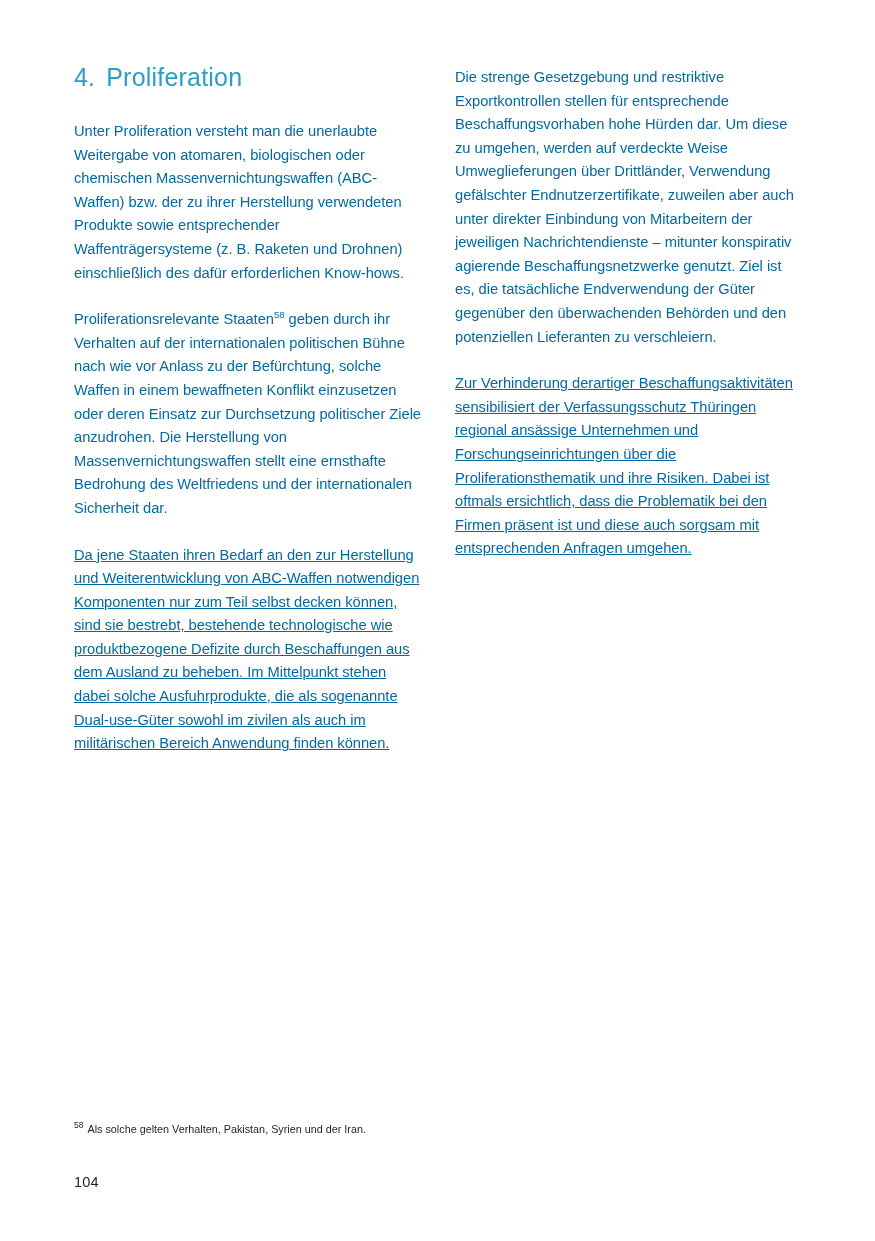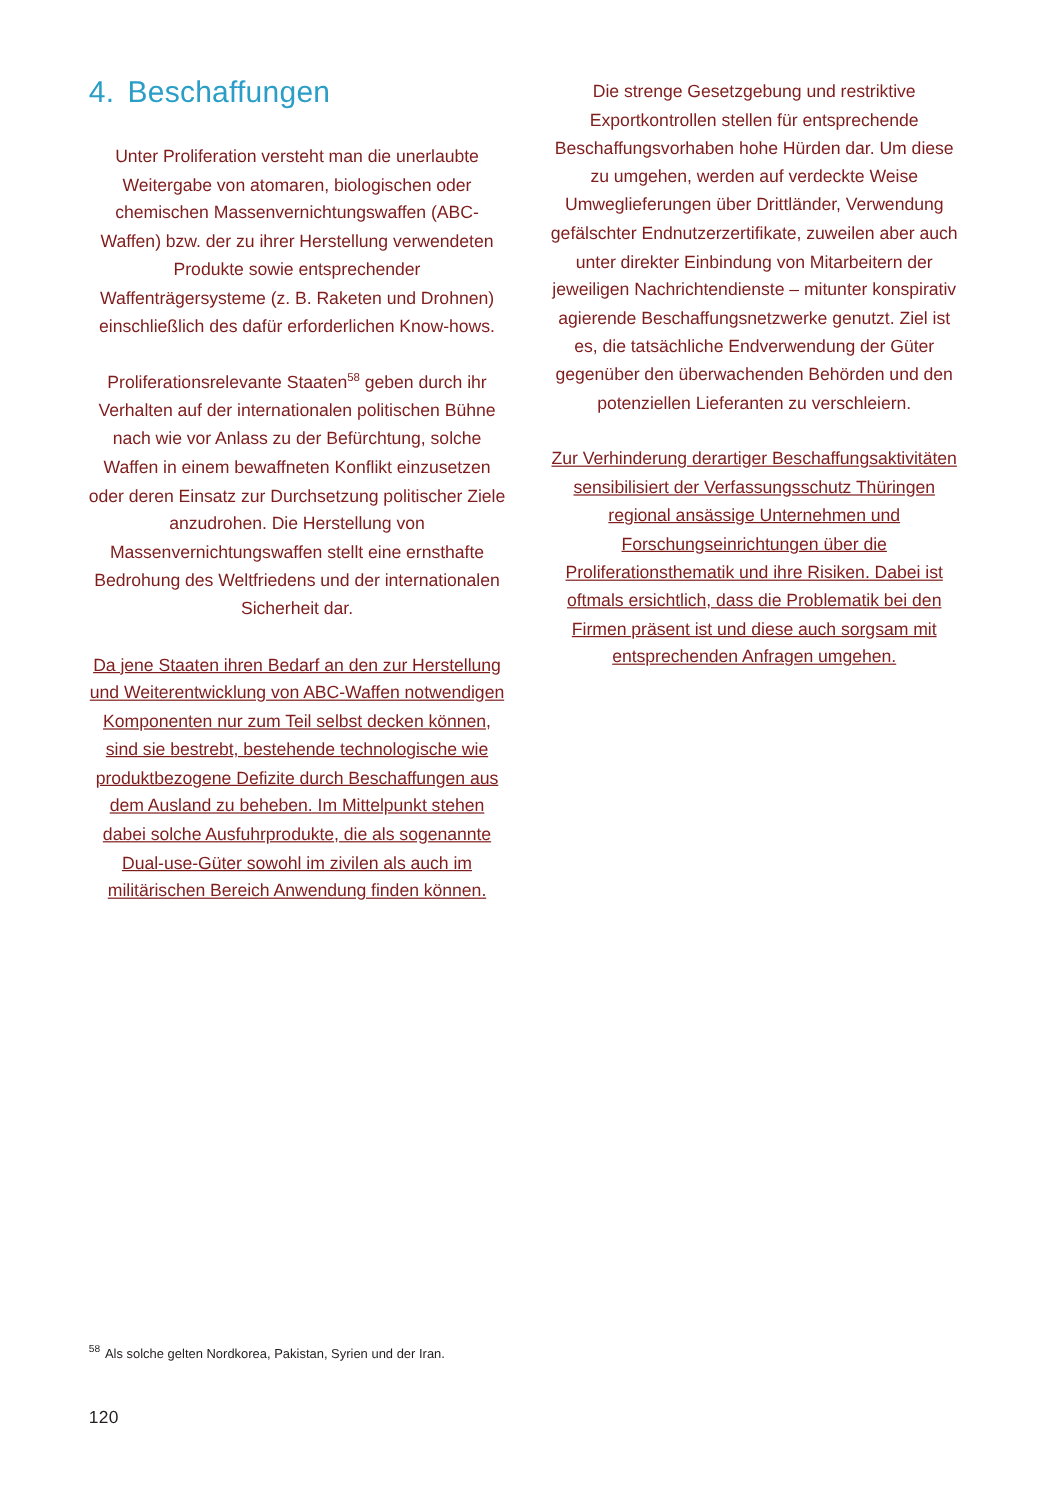--- a/index.html
+++ b/index.html
@@ -45,22 +45,22 @@
     line-height: 1.2;
     letter-spacing: 0.2px;
   }
   h1.heading .num {
     margin-right: 11px;
   }
   p.para {
     font-size: 14.7px;
     line-height: 23.6px;
     margin: 0 0 23px 0;
-    color: #7f1d1d;
-    text-align: center;
+    color: #0369a1;
+    text-align: left;
     letter-spacing: -0.03px;
   }
   p.para:last-child {
     margin-bottom: 0;
     text-decoration: underline;
   }
   .col-right p.para:first-child {
     margin-top: 4px;
   }
   sup.fn {
@@ -94,36 +94,36 @@
 </style>
 </head>
 <body>
 
 <div class="page">
 
   <div class="columns">
 
     <div class="col col-left">
       <h1 class="heading">
-        <span class="num">4.</span><span>Beschaffungen</span>
+        <span class="num">4.</span><span>Proliferation</span>
       </h1>
 
       <p class="para">Unter Proliferation versteht man die unerlaubte Weitergabe von atomaren, biologischen oder chemischen Massenvernichtungswaffen (ABC-Waffen) bzw. der zu ihrer Herstellung verwendeten Produkte sowie entsprechender Waffenträgersysteme (z. B. Raketen und Drohnen) einschließlich des dafür erforderlichen Know-hows.</p>
 
       <p class="para"><span>Proliferationsrelevante Staaten</span><sup class="fn">58</sup><span> geben durch ihr Verhalten auf der internationalen politischen Bühne nach wie vor Anlass zu der Befürchtung, solche Waffen in einem bewaffneten Konflikt einzusetzen oder deren Einsatz zur Durchsetzung politischer Ziele anzudrohen. Die Herstellung von Massenvernichtungswaffen stellt eine ernsthafte Bedrohung des Weltfriedens und der internationalen Sicherheit dar.</span></p>
 
       <p class="para">Da jene Staaten ihren Bedarf an den zur Herstellung und Weiterentwicklung von ABC-Waffen notwendigen Komponenten nur zum Teil selbst decken können, sind sie bestrebt, bestehende technologische wie produktbezogene Defizite durch Beschaffungen aus dem Ausland zu beheben. Im Mittelpunkt stehen dabei solche Ausfuhrprodukte, die als sogenannte Dual-use-Güter sowohl im zivilen als auch im militärischen Bereich Anwendung finden können.</p>
     </div>
 
     <div class="col col-right">
       <p class="para">Die strenge Gesetzgebung und restriktive Exportkontrollen stellen für entsprechende Beschaffungsvorhaben hohe Hürden dar. Um diese zu umgehen, werden auf verdeckte Weise Umweglieferungen über Drittländer, Verwendung gefälschter Endnutzerzertifikate, zuweilen aber auch unter direkter Einbindung von Mitarbeitern der jeweiligen Nachrichtendienste – mitunter konspirativ agierende Beschaffungsnetzwerke genutzt. Ziel ist es, die tatsächliche Endverwendung der Güter gegenüber den überwachenden Behörden und den potenziellen Lieferanten zu verschleiern.</p>
       <p class="para">Zur Verhinderung derartiger Beschaffungsaktivitäten sensibilisiert der Verfassungsschutz Thüringen regional ansässige Unternehmen und Forschungseinrichtungen über die Proliferationsthematik und ihre Risiken. Dabei ist oftmals ersichtlich, dass die Problematik bei den Firmen präsent ist und diese auch sorgsam mit entsprechenden Anfragen umgehen.</p>
     </div>
 
   </div>
 
   <div class="footnote">
-    <sup>58</sup><span>Als solche gelten Nordkorea, Pakistan, Syrien und der Iran.</span>
+    <sup>58</sup><span>Als solche gelten Verhalten, Pakistan, Syrien und der Iran.</span>
   </div>
 
-  <div class="folio">120</div>
+  <div class="folio">104</div>
 
 </div>
 
 </body></html>

